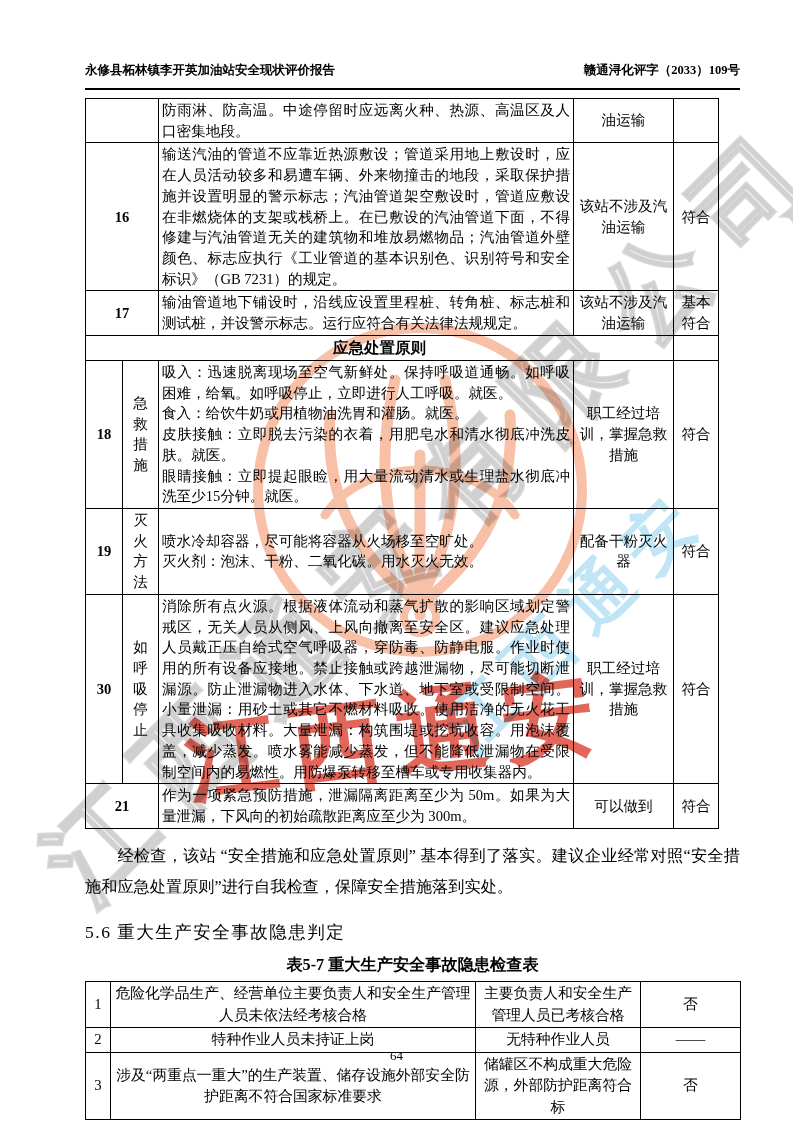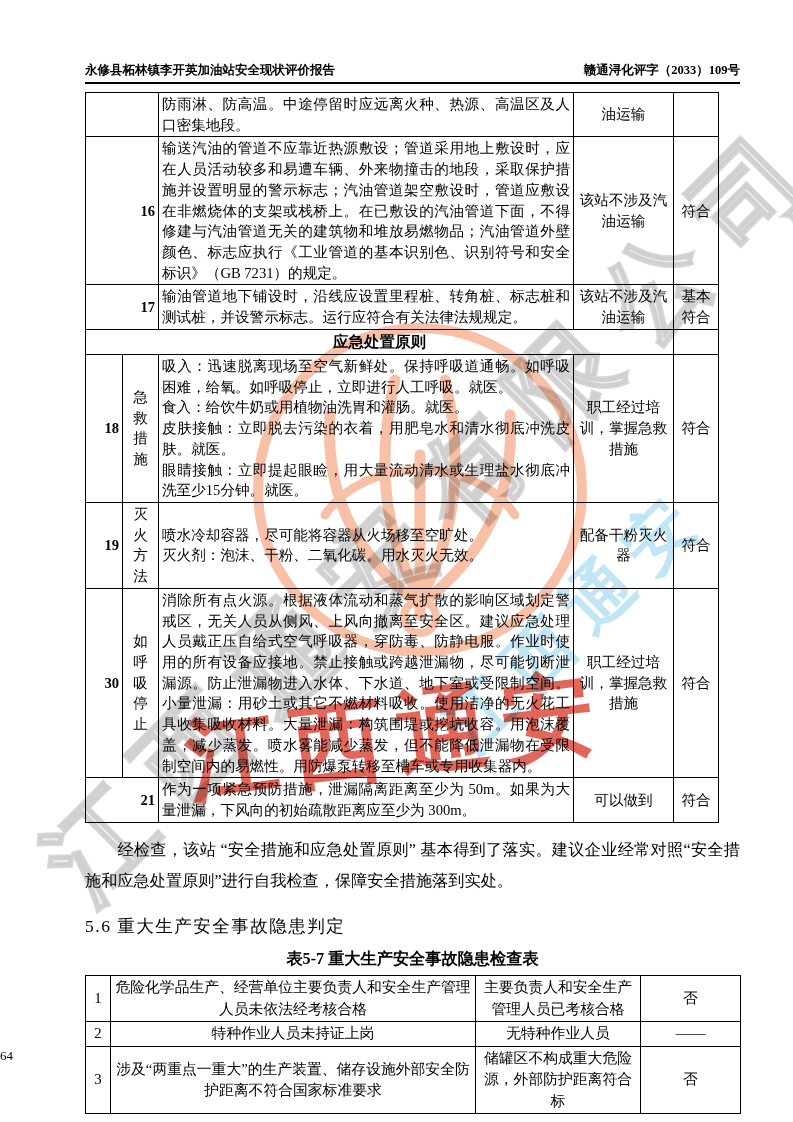--- a/index.html
+++ b/index.html
@@ -11,28 +11,28 @@
     font-family:"Liberation Serif", serif;
     color:#000;
     box-sizing:border-box;
     padding:62px 53px 0 85px;
   }
   
   .doc-header{
     display:flex;justify-content:space-between;align-items:flex-end;
     width:655px;
     border-bottom:2.5px solid #000;
-    padding-bottom:3px;
+    padding-bottom:9px;
     font-weight:bold;font-size:12.5px;
   }
   
   table{border-collapse:collapse;table-layout:fixed;}
   .tbl1{width:633px;margin-top:8px;font-size:14.6px;line-height:1.42;padding-left:7px;}
   .tbl1 td{border:1.4px solid #000;padding:1px 3px;vertical-align:middle;}
-  .cell-num{text-align:right;font-family:"Liberation Serif",serif;font-weight:bold;}
+  .cell-num{text-align:center;font-family:"Liberation Serif",serif;font-weight:bold;}
   .cell-label{text-align:center;padding:1px 1px;}
   .cell-content{text-align:justify;white-space:pre-line;}
   .cell-mid,.cell-concl{text-align:center;}
   .section-row td{font-weight:bold;text-align:center;font-size:15.5px;}
   
   .body-paragraph{
     width:655px;margin-top:12px;
     font-size:16.2px;line-height:1.95;text-align:justify;
     text-indent:2em;
   }
@@ -44,21 +44,21 @@
     width:655px;margin-top:10px;text-align:center;
     font-weight:bold;font-size:16.2px;
   }
   
   .tbl2{width:655px;margin-top:5px;font-size:14.8px;line-height:1.45;}
   .tbl2 td,.tbl2 th{border:1.4px solid #000;padding:1px 3px;vertical-align:middle;text-align:center;}
   .tbl2 th{background:#ececec;font-weight:bold;font-size:15px;}
   
   .page-footer{
     position:absolute;left:0;bottom:58px;width:793px;
-    text-align:left;font-size:13px;
+    text-align:center;font-size:13px;
   }
   
   .wm{position:absolute;pointer-events:none;mix-blend-mode:multiply;}
   .wm-grey{
     left:-90px;top:440px;width:1050px;
     transform:rotate(-45deg);
     font-size:105px;font-weight:bold;letter-spacing:26px;white-space:nowrap;
     color:rgba(175,175,175,0.22);
     -webkit-text-stroke:2.5px rgba(165,165,165,0.40);
   }

